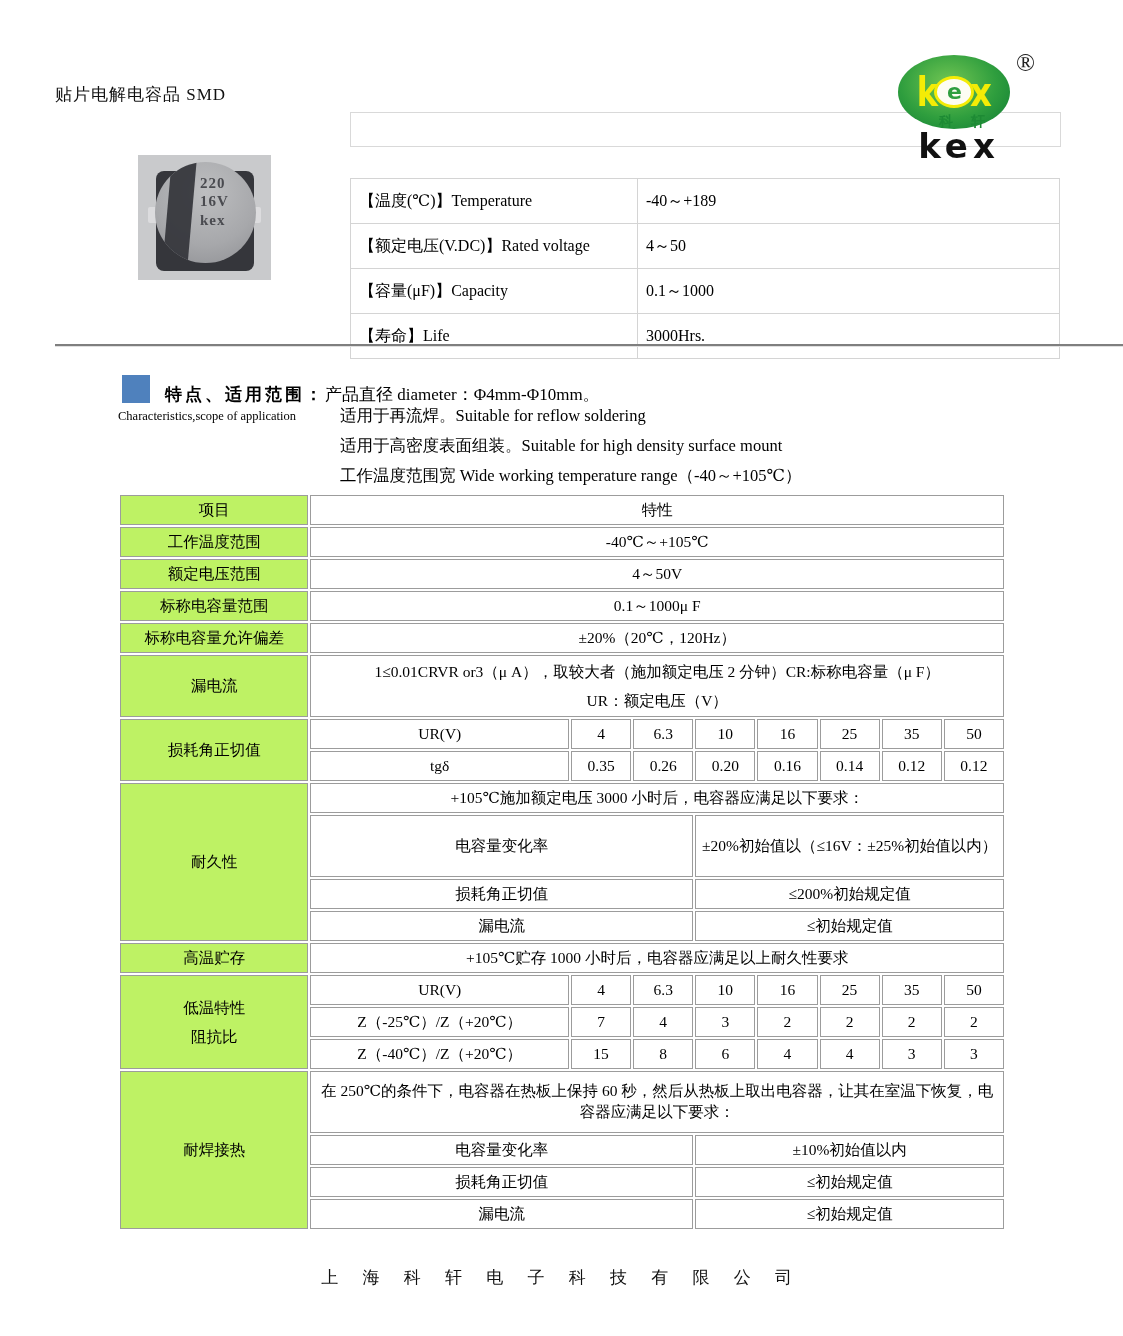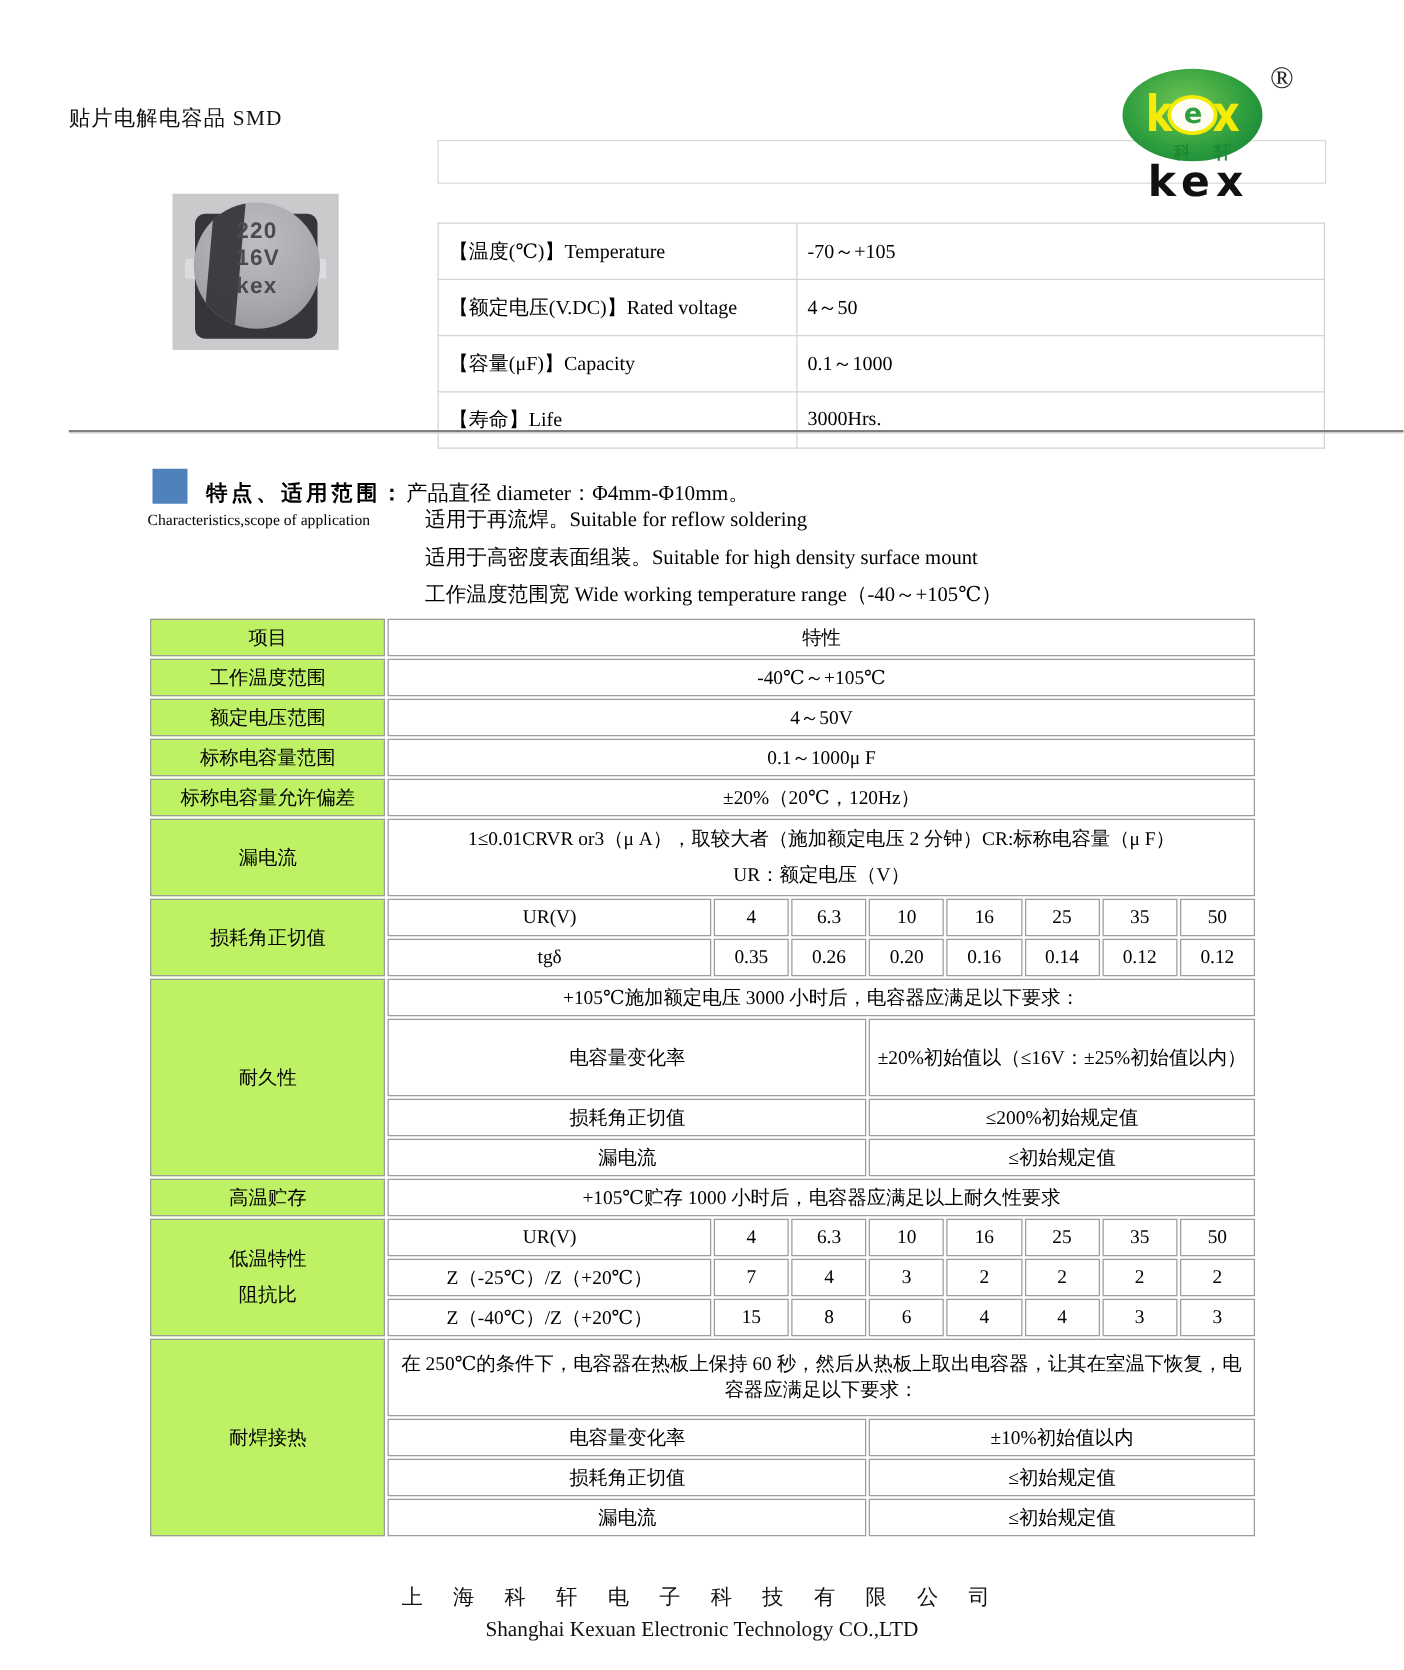--- a/index.html
+++ b/index.html
@@ -32,21 +32,21 @@
   .cap-photo { position:absolute; left:138px; top:155px; width:133px; height:125px; background:#c9cacc; overflow:hidden; }
   .cap-chip { position:absolute; left:18px; top:16px; width:98px; height:100px; background:#35363b; border-radius:8px; }
   .cap-pad-l { position:absolute; left:10px; top:52px; width:9px; height:16px; background:#dcdcde; border-radius:2px; }
   .cap-pad-r { position:absolute; left:114px; top:52px; width:9px; height:16px; background:#dcdcde; border-radius:2px; }
   .cap-can {
     position:absolute; left:17px; top:7px; width:101px; height:101px; border-radius:50%;
     background:radial-gradient(circle at 50% 30%, #bdbec0 0%, #a7a8ab 60%, #8e8f93 100%);
     overflow:hidden;
   }
   .cap-stripe { position:absolute; left:12px; top:-4px; width:25px; height:112px; background:#33343a; transform:skewX(-5deg); opacity:.92; }
-  .cap-text { position:absolute; left:34px; top:12px; font-family:Liberation Sans, sans-serif; font-weight:bold; font-size:18px; line-height:1.22; color:#4a4b50; letter-spacing:1px; }
+  .cap-text { position:absolute; left:45px; top:12px; font-family:Liberation Serif, serif; font-weight:bold; font-size:15px; line-height:1.22; color:#4a4b50; letter-spacing:1px; }
   
   .spec-table { position:absolute; left:350px; top:178px; width:710px; border-collapse:collapse; font-size:16px; }
   .spec-table td { border:1px solid #d4d4d4; height:36px; padding:4px 8px; }
   .spec-table td.sl { width:270px; }
   
   .divider { position:absolute; left:55px; top:344px; width:1068px; height:0; border-top:2px solid #7f7f7f; border-bottom:1px solid #e0e0e0; }
   
   .feat-square { position:absolute; left:122px; top:375px; width:28px; height:28px; background:#4f81bd; }
   .feat-heading { position:absolute; left:165px; top:383px; font-size:17px; white-space:nowrap; }
   .feat-heading .b { font-weight:bold; letter-spacing:3px; }
@@ -98,21 +98,21 @@
         <span class="bl" style="display:block">16V</span>
         <span class="bl" style="display:block">kex</span>
       </div>
     </div>
   </div>
 
   <table class="spec-table">
     <tbody>
         <tr>
       <td class="sl">【温度(℃)】Temperature</td>
-      <td>-70～+105</td>
+      <td>-40～+189</td>
     </tr>
     <tr>
       <td class="sl">【额定电压(V.DC)】Rated voltage</td>
       <td>4～50</td>
     </tr>
     <tr>
       <td class="sl">【容量(μF)】Capacity</td>
       <td>0.1～1000</td>
     </tr>
     <tr>
@@ -269,15 +269,14 @@
       <td colspan="5">≤初始规定值</td>
     </tr>
     <tr>
       <td colspan="3">漏电流</td>
       <td colspan="5">≤初始规定值</td>
     </tr>
   </tbody>
     </table>
 
   <div class="footer-cn">上 海 科 轩 电 子 科 技 有 限 公 司</div>
-  <div class="footer-en">Shanghai Kexuan Electronic Technology CO.,LTD</div>
 
 </div>
 
 </body></html>

